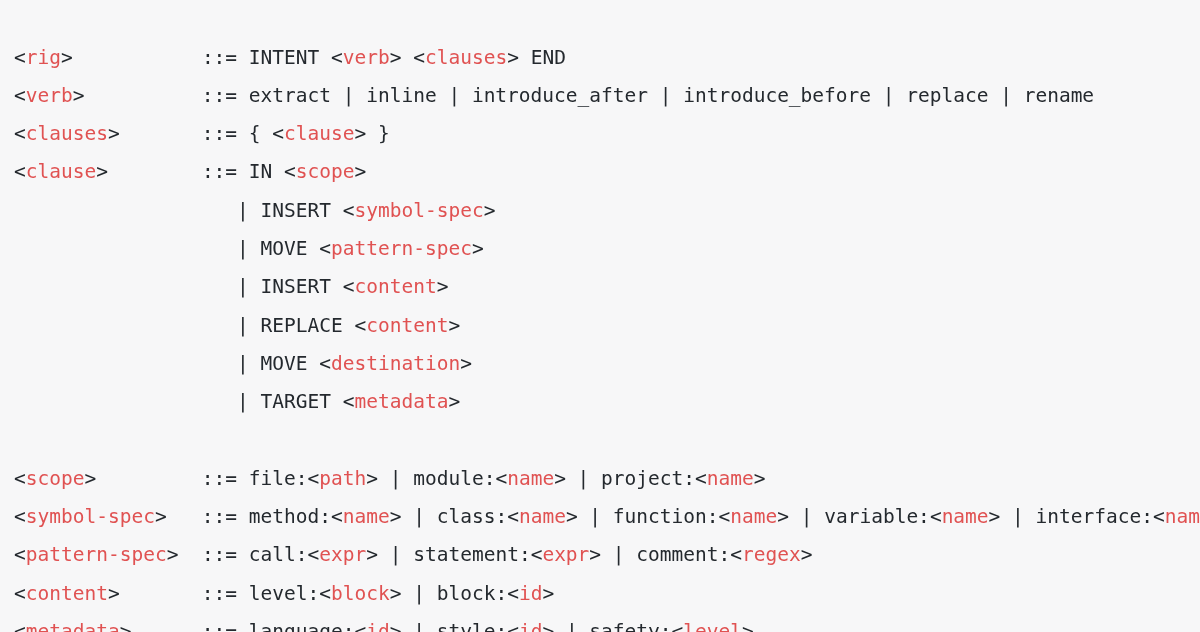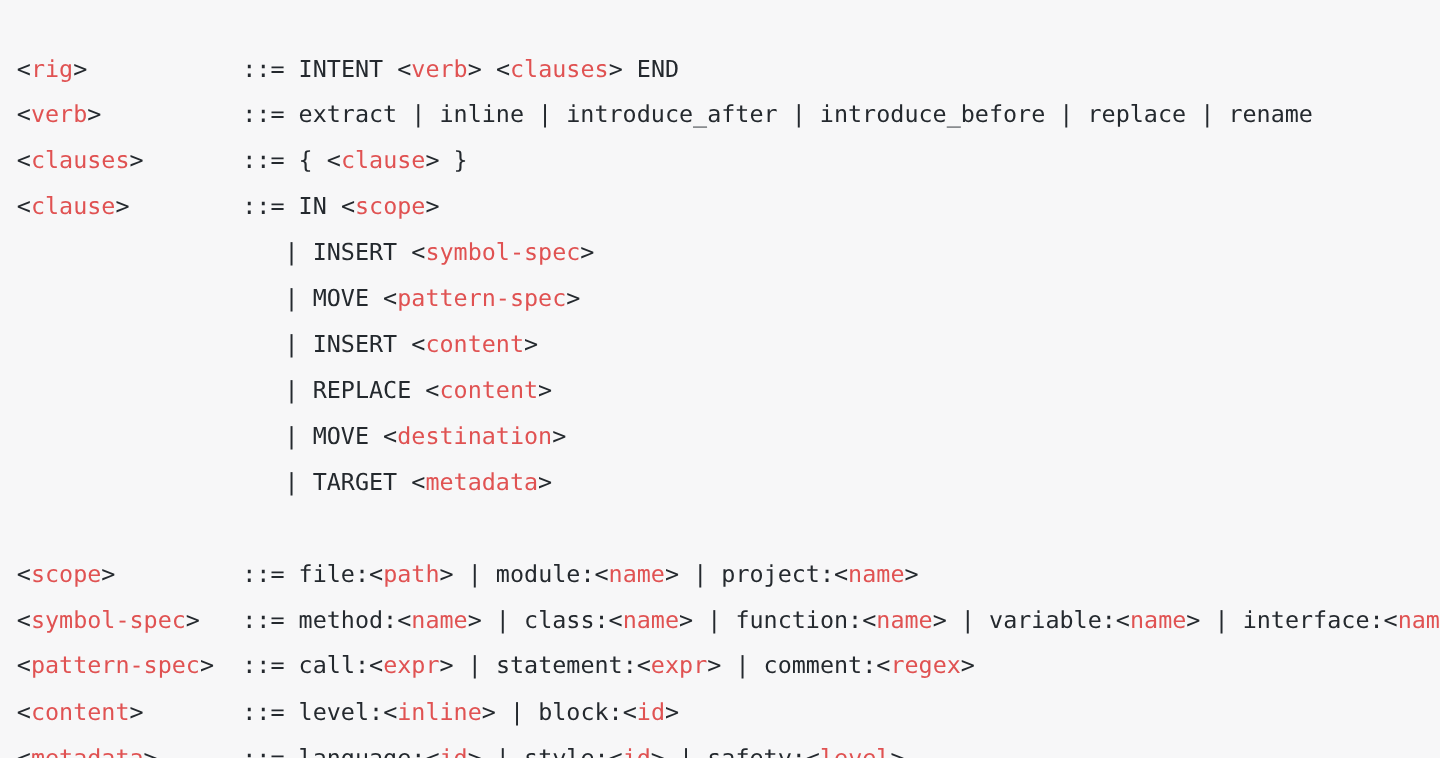--- a/index.html
+++ b/index.html
@@ -68,16 +68,16 @@
 </span><span class="line"><span class="pl">                   | </span><span class="pl">INSERT </span><span class="pl">&lt;</span><span class="nt">symbol-spec</span><span class="pl">&gt;</span>
 </span><span class="line"><span class="pl">                   | </span><span class="pl">MOVE </span><span class="pl">&lt;</span><span class="nt">pattern-spec</span><span class="pl">&gt;</span>
 </span><span class="line"><span class="pl">                   | </span><span class="pl">INSERT </span><span class="pl">&lt;</span><span class="nt">content</span><span class="pl">&gt;</span>
 </span><span class="line"><span class="pl">                   | </span><span class="pl">REPLACE </span><span class="pl">&lt;</span><span class="nt">content</span><span class="pl">&gt;</span>
 </span><span class="line"><span class="pl">                   | </span><span class="pl">MOVE </span><span class="pl">&lt;</span><span class="nt">destination</span><span class="pl">&gt;</span>
 </span><span class="line"><span class="pl">                   | </span><span class="pl">TARGET </span><span class="pl">&lt;</span><span class="nt">metadata</span><span class="pl">&gt;</span>
 </span><span class="line blank">
 </span><span class="line"><span class="pl">&lt;</span><span class="nt">scope</span><span class="pl">&gt;         </span><span class="pl">::= </span><span class="pl">file:</span><span class="pl">&lt;</span><span class="nt">path</span><span class="pl">&gt;</span><span class="pl"> | module:</span><span class="pl">&lt;</span><span class="nt">name</span><span class="pl">&gt;</span><span class="pl"> | project:</span><span class="pl">&lt;</span><span class="nt">name</span><span class="pl">&gt;</span>
 </span><span class="line"><span class="pl">&lt;</span><span class="nt">symbol-spec</span><span class="pl">&gt;   </span><span class="pl">::= </span><span class="pl">method:</span><span class="pl">&lt;</span><span class="nt">name</span><span class="pl">&gt;</span><span class="pl"> | class:</span><span class="pl">&lt;</span><span class="nt">name</span><span class="pl">&gt;</span><span class="pl"> | function:</span><span class="pl">&lt;</span><span class="nt">name</span><span class="pl">&gt;</span><span class="pl"> | variable:</span><span class="pl">&lt;</span><span class="nt">name</span><span class="pl">&gt;</span><span class="pl"> | interface:</span><span class="pl">&lt;</span><span class="nt">name</span>
 </span><span class="line"><span class="pl">&lt;</span><span class="nt">pattern-spec</span><span class="pl">&gt;  </span><span class="pl">::= </span><span class="pl">call:</span><span class="pl">&lt;</span><span class="nt">expr</span><span class="pl">&gt;</span><span class="pl"> | statement:</span><span class="pl">&lt;</span><span class="nt">expr</span><span class="pl">&gt;</span><span class="pl"> | comment:</span><span class="pl">&lt;</span><span class="nt">regex</span><span class="pl">&gt;</span>
-</span><span class="line"><span class="pl">&lt;</span><span class="nt">content</span><span class="pl">&gt;       </span><span class="pl">::= </span><span class="pl">level:</span><span class="pl">&lt;</span><span class="nt">inline</span><span class="pl">&gt;</span><span class="pl"> | block:</span><span class="pl">&lt;</span><span class="nt">id</span><span class="pl">&gt;</span>
+</span><span class="line"><span class="pl">&lt;</span><span class="nt">content</span><span class="pl">&gt;       </span><span class="pl">::= </span><span class="pl">level:</span><span class="pl">&lt;</span><span class="nt">block</span><span class="pl">&gt;</span><span class="pl"> | block:</span><span class="pl">&lt;</span><span class="nt">id</span><span class="pl">&gt;</span>
 </span><span class="line"><span class="pl">&lt;</span><span class="nt">metadata</span><span class="pl">&gt;      </span><span class="pl">::= </span><span class="pl">language:</span><span class="pl">&lt;</span><span class="nt">id</span><span class="pl">&gt;</span><span class="pl"> | style:</span><span class="pl">&lt;</span><span class="nt">id</span><span class="pl">&gt;</span><span class="pl"> | safety:</span><span class="pl">&lt;</span><span class="nt">level</span><span class="pl">&gt;</span>
 </span></pre>
 </div>
 
 </body></html>

